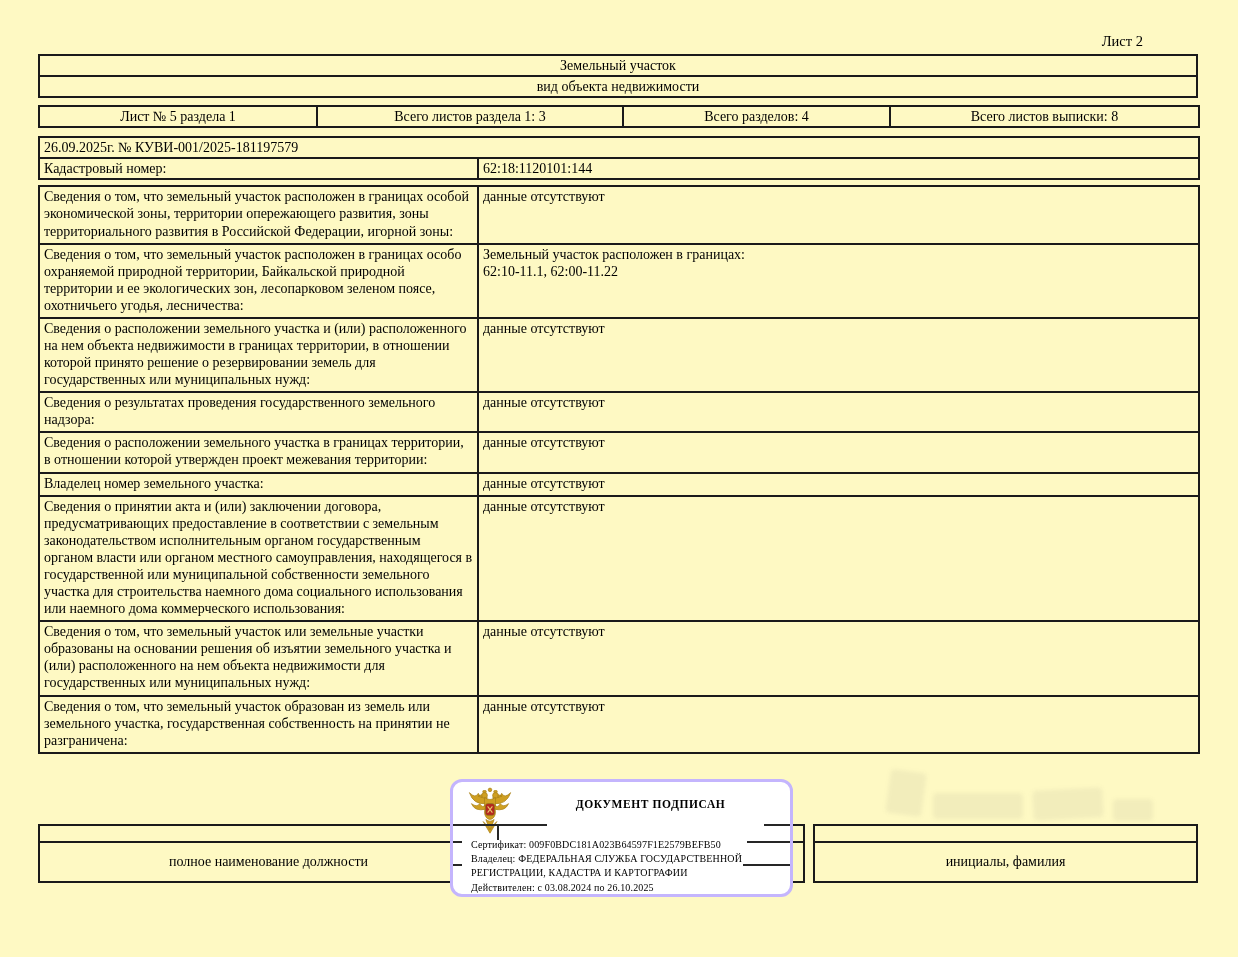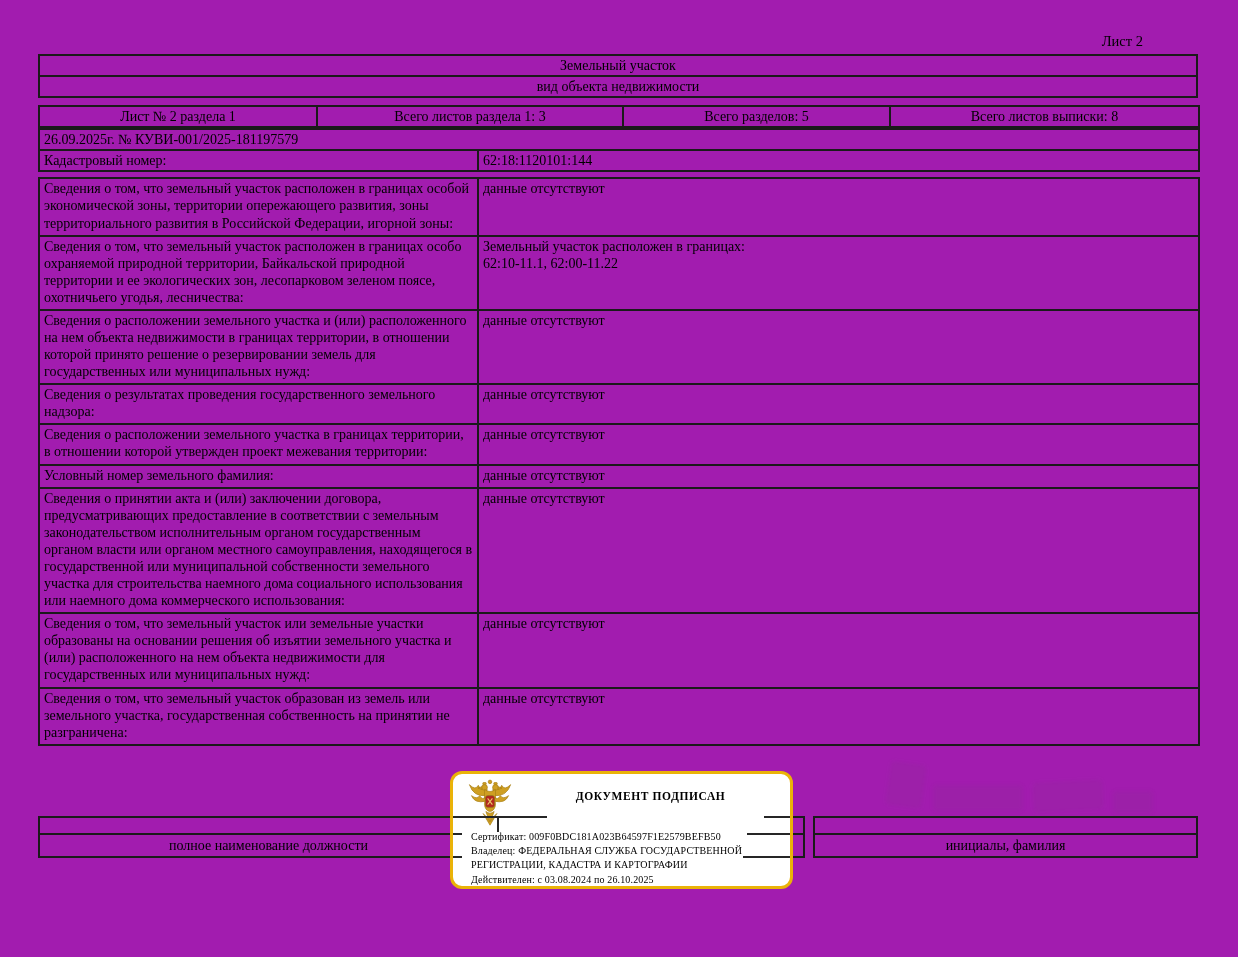--- a/index.html
+++ b/index.html
@@ -5,21 +5,21 @@
   * { margin: 0; padding: 0; box-sizing: border-box; }
   html, body { background: #ffffff; }
   body {
     width: 1238px; height: 957px;
     font-family: "Liberation Serif", serif;
     color: #000;
   }
   .page {
     position: relative;
     width: 1238px; height: 957px;
-    background: #a21caf;
+    background: #fef9c3;
     overflow: hidden;
   }
   .content { padding: 33px 40px 0 38px; }
 
   .sheet-label {
     text-align: right;
     font-size: 14.5px;
     padding-right: 55px;
     margin-bottom: 4px;
   }
@@ -35,42 +35,42 @@
     line-height: 1.22;
     vertical-align: top;
     padding: 1px 4px;
   }
 
   .tbl-object td { text-align: center; height: 20px; margin-left: 32px; }
 
   .tbl-sheets { margin-top: 7px; }
   .tbl-sheets td { text-align: center; height: 21px; }
 
-  .tbl-doc { }
+  .tbl-doc { margin-top: 8px; }
   .tbl-doc td { height: 20px; }
 
   .tbl-records { margin-top: 5px; }
   .tbl-records td { padding: 1px 4px 3px 4px; }
   .value-cell { white-space: pre-line; }
 
   .bottom-wrap {
     position: relative;
     margin-top: 25px;
     height: 165px;
   }
   .tbl-sign-left {
     position: absolute; left: 0; top: 45px;
     width: 765px;
   }
   .tbl-sign-right {
     position: absolute; left: 775px; top: 45px;
     width: 385px;
   }
   .sign-row-empty td { height: 17px; }
-  .sign-row-label td { height: 23px; text-align: center; vertical-align: middle; }
+  .sign-row-label td { height: 40px; text-align: center; vertical-align: middle; }
 
   .watermark {
     position: absolute; left: 790px; top: -18px;
     width: 350px; height: 75px;
     pointer-events: none;
   }
   .watermark div {
     position: absolute;
     background: rgba(90,90,90,0.07);
     filter: blur(2px);
@@ -78,21 +78,21 @@
   }
   .wm1 { left: 60px;  top: 10px; width: 36px;  height: 44px; transform: rotate(8deg); }
   .wm2 { left: 105px; top: 32px; width: 90px;  height: 26px; }
   .wm3 { left: 205px; top: 28px; width: 70px;  height: 30px; transform: rotate(-3deg); }
   .wm4 { left: 285px; top: 38px; width: 40px;  height: 22px; }
 
   .stamp {
     position: absolute; left: 412px; top: 0;
     width: 343px; height: 118px;
     background: #ffffff;
-    border: 3px solid #eab308;
+    border: 3px solid #c4b5fd;
     border-radius: 12px;
     z-index: 2;
   }
   .stamp-titles {
     position: absolute; left: 70px; top: 12px; width: 255px;
     text-align: center;
     font-size: 11.5px; font-weight: 600;
     letter-spacing: 0.6px;
     line-height: 21px;
   }
@@ -138,23 +138,23 @@
 
     <table class="tbl-sheets">
       <colgroup>
           <col style="width:278px">
           <col style="width:306px">
           <col style="width:267px">
           <col style="width:309px">
         </colgroup>
       <tbody>
         <tr>
-          <td>Лист № 2 раздела 1</td>
+          <td>Лист № 5 раздела 1</td>
           <td>Всего листов раздела 1: 3</td>
-          <td>Всего разделов: 5</td>
+          <td>Всего разделов: 4</td>
           <td>Всего листов выписки: 8</td>
         </tr>
       </tbody>
     </table>
 
     <table class="tbl-doc">
       <colgroup>
           <col style="width:439px">
           <col style="width:721px">
         </colgroup>
@@ -190,21 +190,21 @@
         </tr>
         <tr>
           <td>Сведения о результатах проведения государственного земельного надзора:</td>
           <td class="value-cell">данные отсутствуют</td>
         </tr>
         <tr>
           <td>Сведения о расположении земельного участка в границах территории, в отношении которой утвержден проект межевания территории:</td>
           <td class="value-cell">данные отсутствуют</td>
         </tr>
         <tr>
-          <td>Условный номер земельного фамилия:</td>
+          <td>Владелец номер земельного участка:</td>
           <td class="value-cell">данные отсутствуют</td>
         </tr>
         <tr>
           <td>Сведения о принятии акта и (или) заключении договора, предусматривающих предоставление в соответствии с земельным законодательством исполнительным органом государственным органом власти или органом местного самоуправления, находящегося в государственной или муниципальной собственности земельного участка для строительства наемного дома социального использования или наемного дома коммерческого использования:</td>
           <td class="value-cell">данные отсутствуют</td>
         </tr>
         <tr>
           <td>Сведения о том, что земельный участок или земельные участки образованы на основании решения об изъятии земельного участка и (или) расположенного на нем объекта недвижимости для государственных или муниципальных нужд:</td>
           <td class="value-cell">данные отсутствуют</td>
         </tr>

